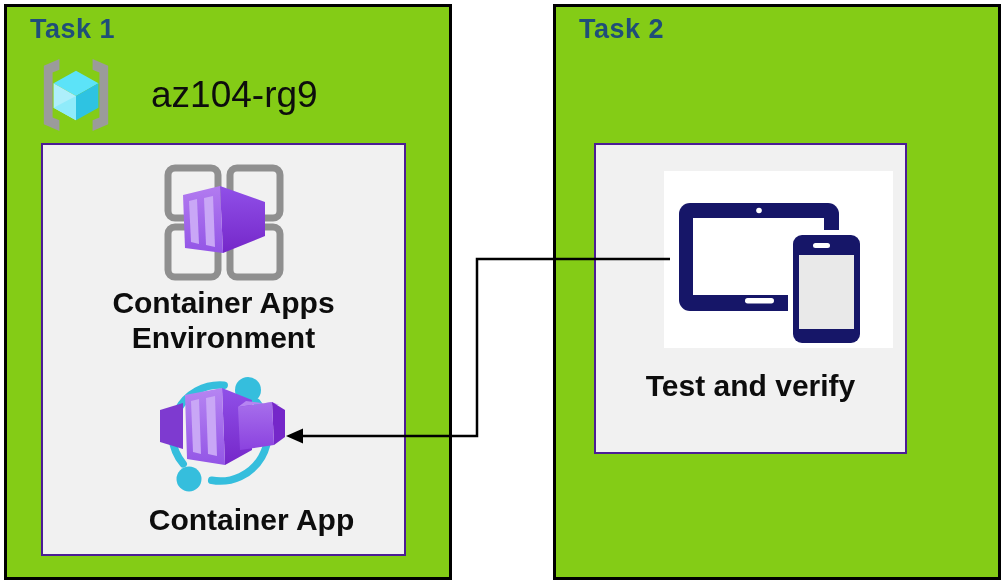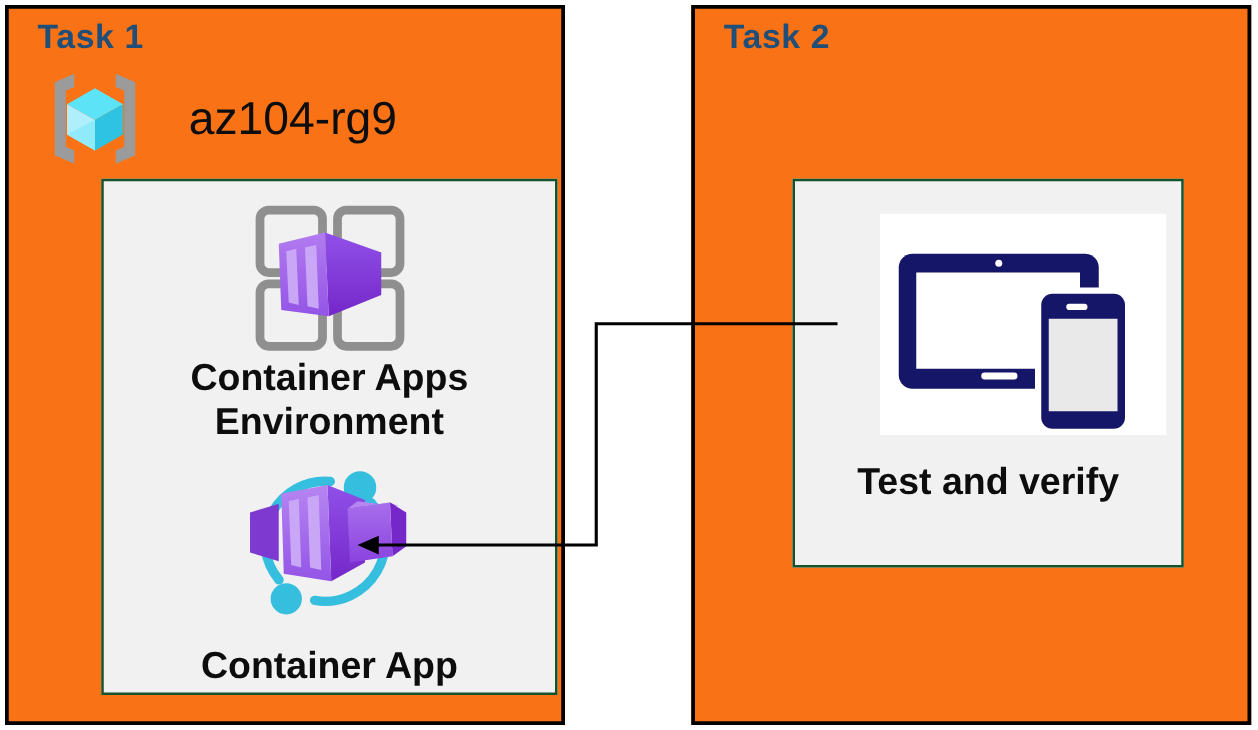--- a/index.html
+++ b/index.html
@@ -2,47 +2,46 @@
 <html><head>
 <meta charset="utf-8">
 <style>
   html,body{margin:0;padding:0;background:#ffffff;}
   #canvas{
     position:relative;width:1006px;height:584px;background:#ffffff;
     font-family:"Liberation Sans",sans-serif;overflow:hidden;
   }
   .task-panel{
     position:absolute;top:4px;height:576px;width:448px;
-    border:3px solid #000;background:#f97316;box-sizing:border-box;
+    border:3px solid #000;background:#84cc16;box-sizing:border-box;
   }
   #task1-panel{left:4px;}
   #task2-panel{left:553px;padding-left:46px;}
   .task-title{
     position:absolute;left:23px;top:7px;
     font-size:27px;font-weight:700;color:#1F4E79;letter-spacing:.5px;
   }
   .group-box{
-    position:absolute;background:#F1F1F1;border:2px solid #14532d;
+    position:absolute;background:#F1F1F1;border:2px solid #4c1d95;
     box-sizing:border-box;
-    margin-left:40px;
   }
   #env-group-box{left:34px;top:136px;width:365px;height:413px;}
   #test-group-box{left:38px;top:136px;width:313px;height:311px;}
   .rg-row-icon{position:absolute;left:23px;top:49px;width:92px;height:78px;}
   .rg-name{
     position:absolute;left:144px;top:67px;
     font-size:37px;font-weight:400;color:#0d0d0d;
   }
   .icon-abs{position:absolute;}
   .diagram-label{
     position:absolute;left:0;width:100%;text-align:center;
     font-size:30px;font-weight:700;color:#0d0d0d;line-height:35px;
   }
   #env-label{top:140px;}
-  #app-label{top:370px;}
+  #app-label{top:357px;padding-left:28px;}
   #test-label{top:223px;}
   #env-icon{left:120px;top:18px;}
   #app-icon{left:115px;top:230px;}
   #device-plate{
     position:absolute;left:68px;top:26px;width:229px;height:177px;background:#fff;
   }
   #connector-svg{
     position:absolute;left:0;top:0;width:1006px;height:584px;
     z-index:6;pointer-events:none;
   }

